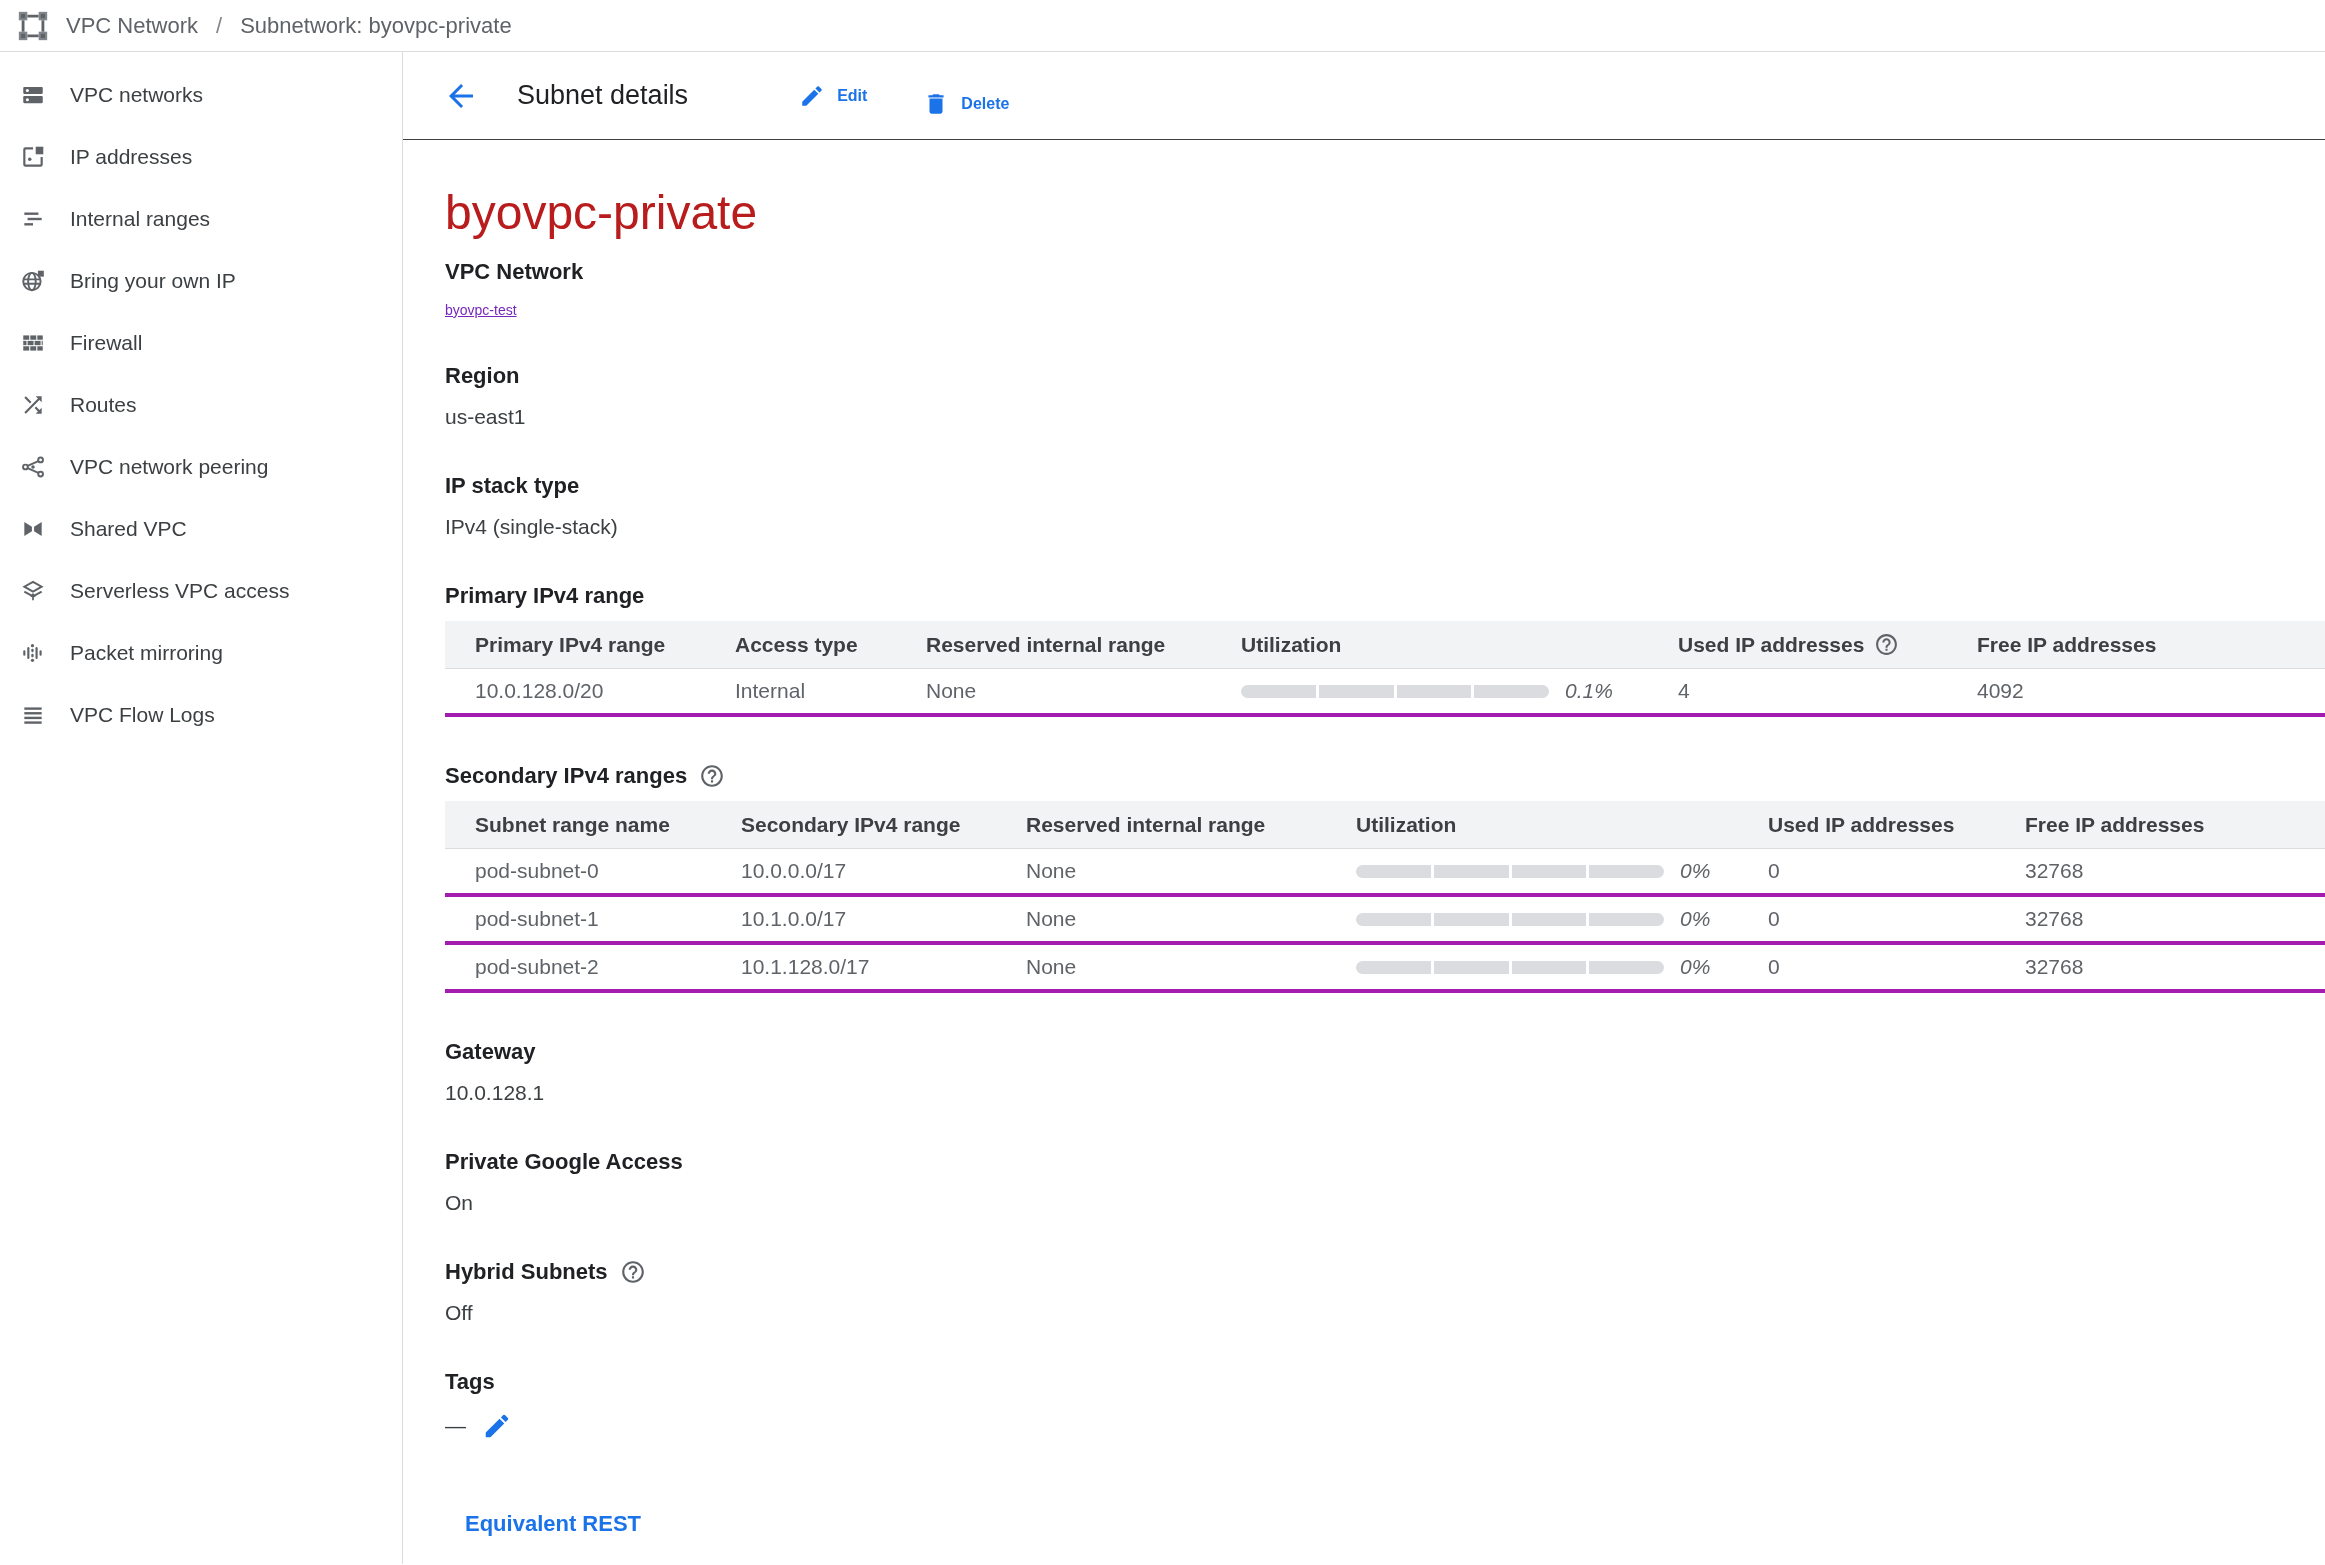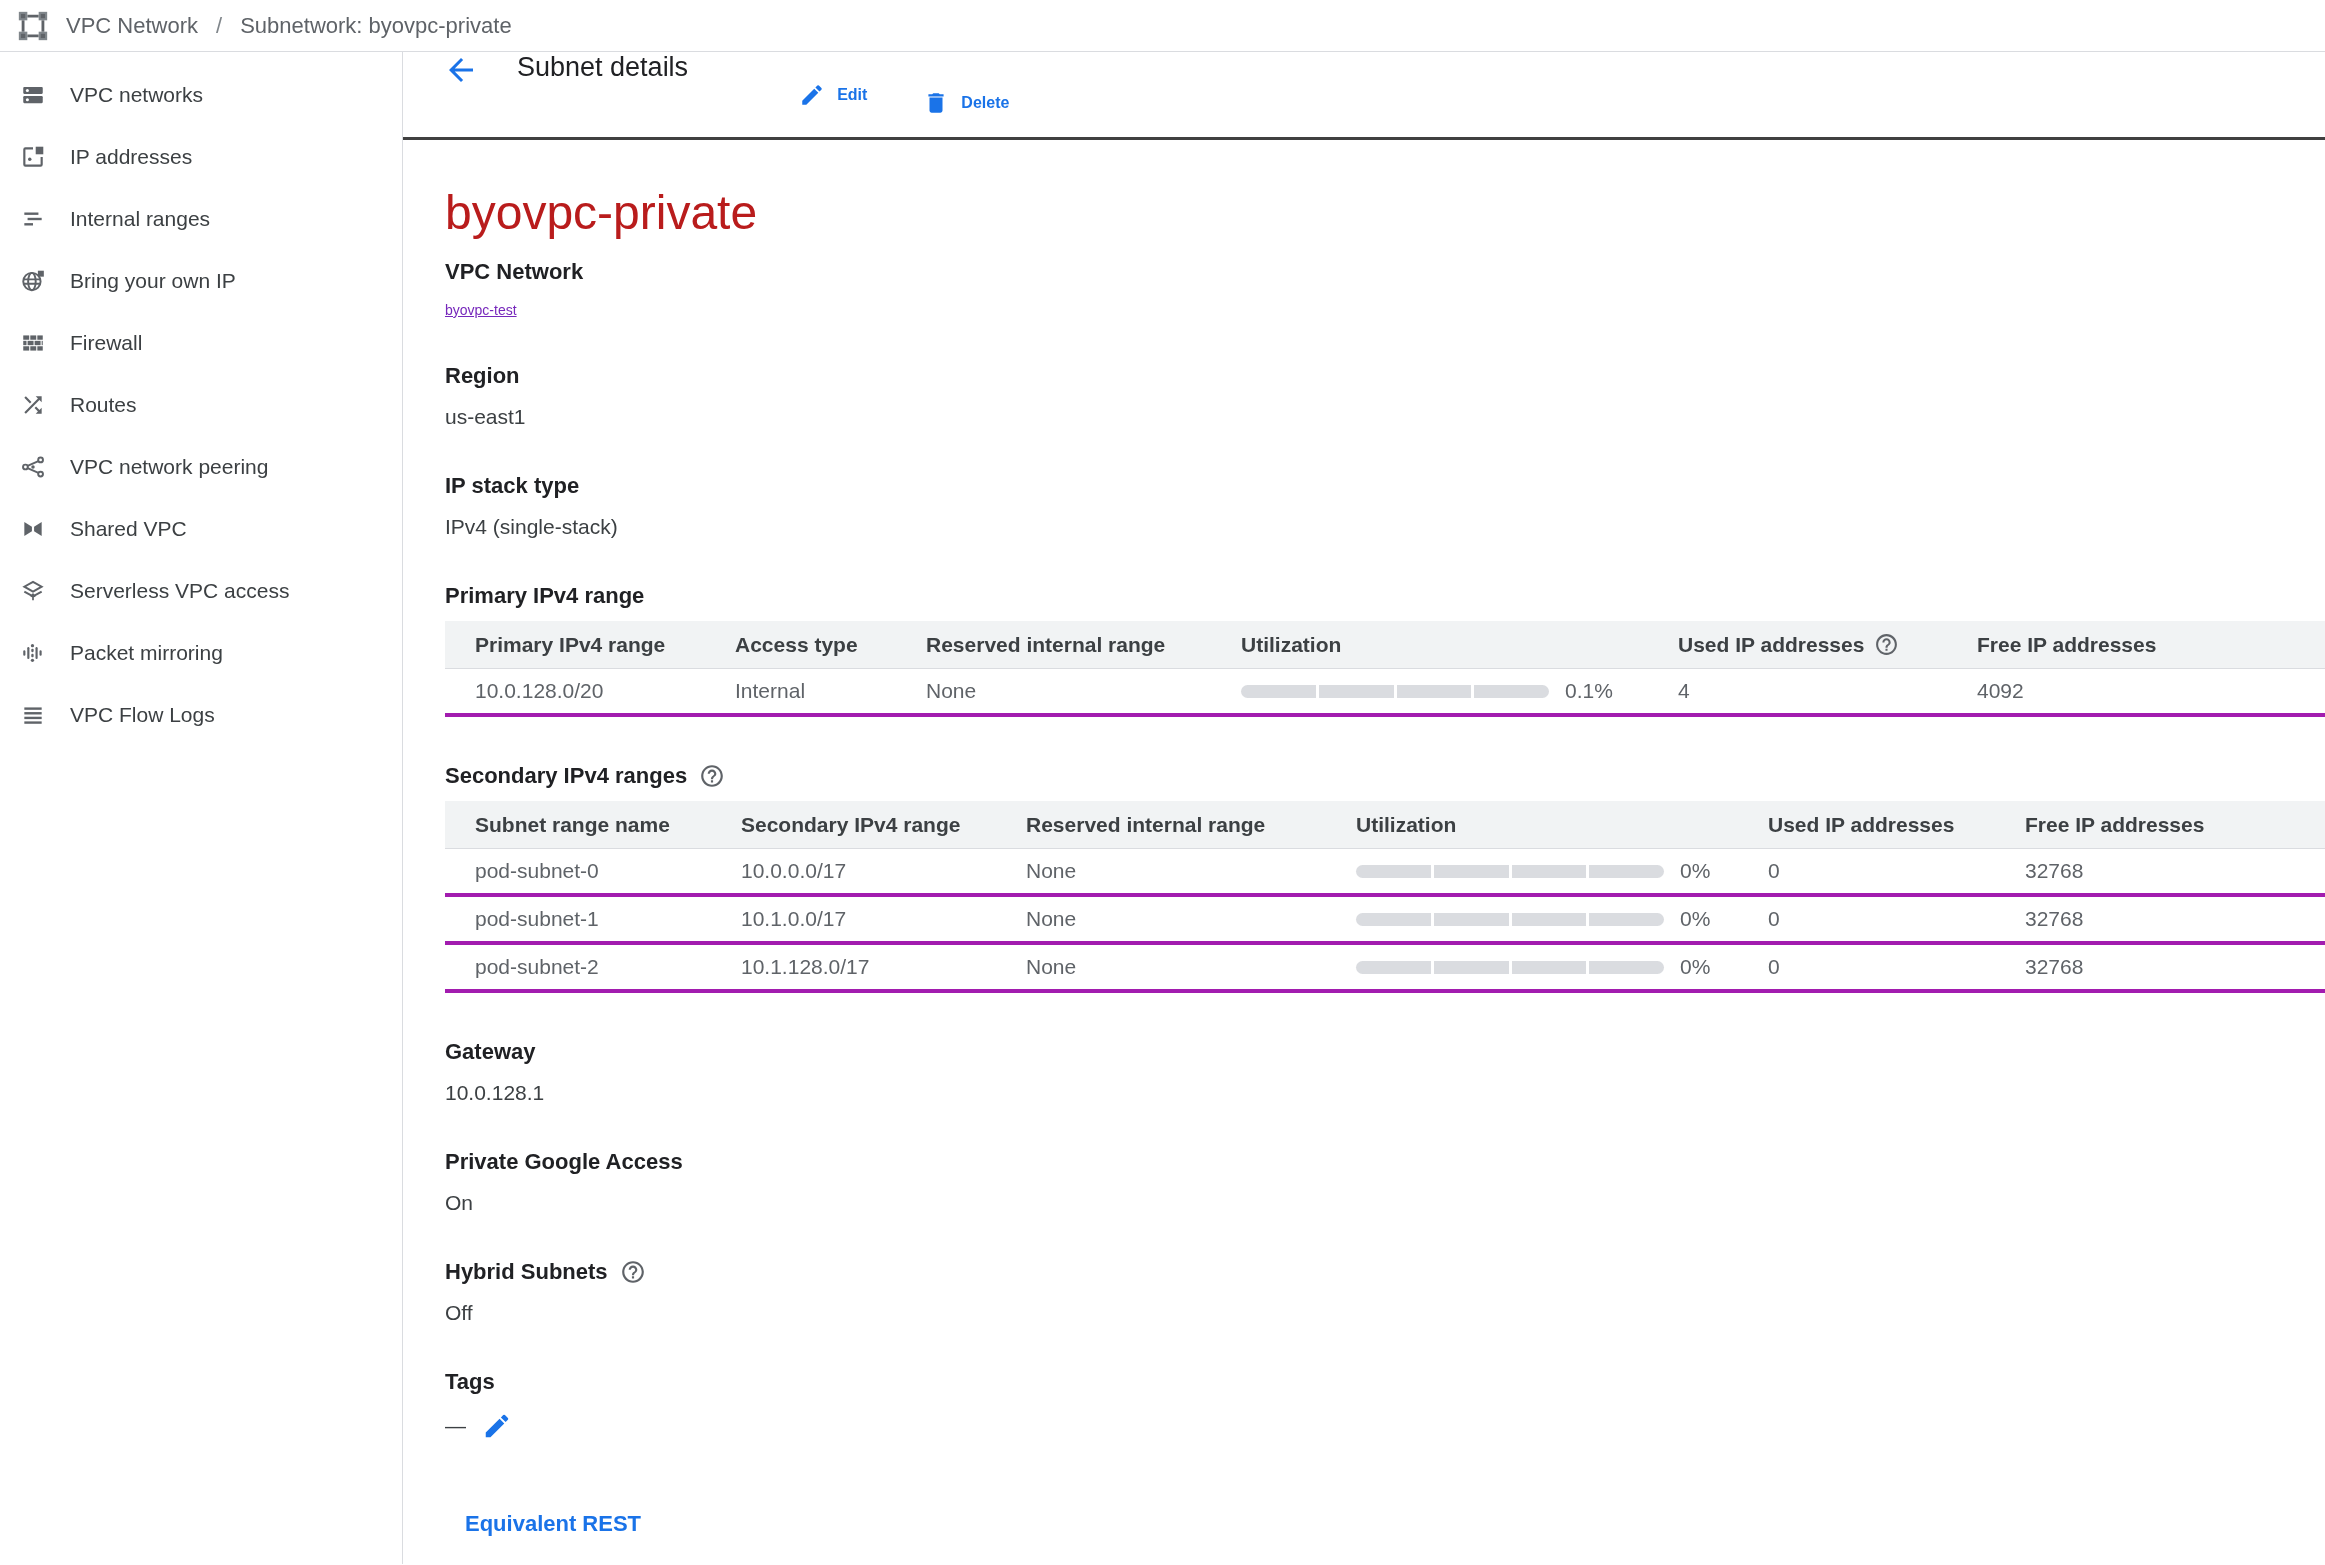--- a/index.html
+++ b/index.html
@@ -16,22 +16,22 @@
   .shell { display:flex; height:1512px; }
   .sidebar { width:403px; border-right:1px solid #dadce0; padding-top:12px; }
   .side-item { height:62px; display:flex; align-items:center; gap:24px;
                padding-left:20px; cursor:pointer; }
   .side-item .lbl { font-size:21px; color:#3c4043; }
   .icon { display:inline-flex; flex:none; }
 
   .main { flex:1; min-width:0; }
 
   
-  .main-header { height:88px; display:flex; 
-                 border-bottom:3px solid #404040; padding-left:40px; }
+  .main-header { height:88px; display:flex; align-items:center;
+                 border-bottom:1px solid #404040; padding-left:40px; }
   .page-title { font-size:27px; font-weight:400; color:#202124; margin-left:38px; }
   .hbtn { display:flex; align-items:center; gap:12px; color:#1a73e8;
           font-size:16px; font-weight:bold; cursor:pointer; background:none; border:none;
           font-family:"Liberation Sans", sans-serif; }
   .hbtn.edit { margin-left:111px; }
   .hbtn.delete { margin-left:56px;margin-top:16px; }
 
   
   .content { padding:45px 0 0 42px; }
   h1.subnet-name { font-size:48px; font-weight:400; color:#b91c1c; margin-bottom:19px; }
@@ -49,21 +49,21 @@
   .tbl-header, .tbl-row { display:grid; align-items:center; height:48px; }
   .tbl-header { background:#f1f3f4; border-bottom:1px solid #dadce0; }
   .tbl-row { border-bottom:4px solid #a21caf; }
   .tbl-header > div { font-size:21px; font-weight:bold; color:#3c4043;
                       display:flex; align-items:center; gap:10px; }
   .tbl-row > div { font-size:21px; color:#5f6368; }
   .tbl .c1 { padding-left:30px; }
   .grid-primary   { grid-template-columns:290px 191px 315px 437px 299px 1fr; }
   .grid-secondary { grid-template-columns:296px 285px 330px 412px 257px 1fr; }
 
-  .util { display:flex; align-items:center; gap:16px; }
+  .util { display:flex; align-items:center; gap:16px;font-style:italic; }
   .bar { display:flex; gap:3px; width:308px; }
   .seg { height:13px; background:#dadce0; flex:1; }
   .seg:first-child { border-radius:7px 0 0 7px; }
   .seg:last-child  { border-radius:0 7px 7px 0; }
   .pct { font-size:21px; color:#5f6368; }
 
   .tags-value { display:flex; align-items:center; gap:16px; font-size:21px; color:#3c4043; }
   .tags-edit { cursor:pointer; display:inline-flex; }
 
   .rest-link { display:inline-block; margin-left:20px; margin-top:26px;

